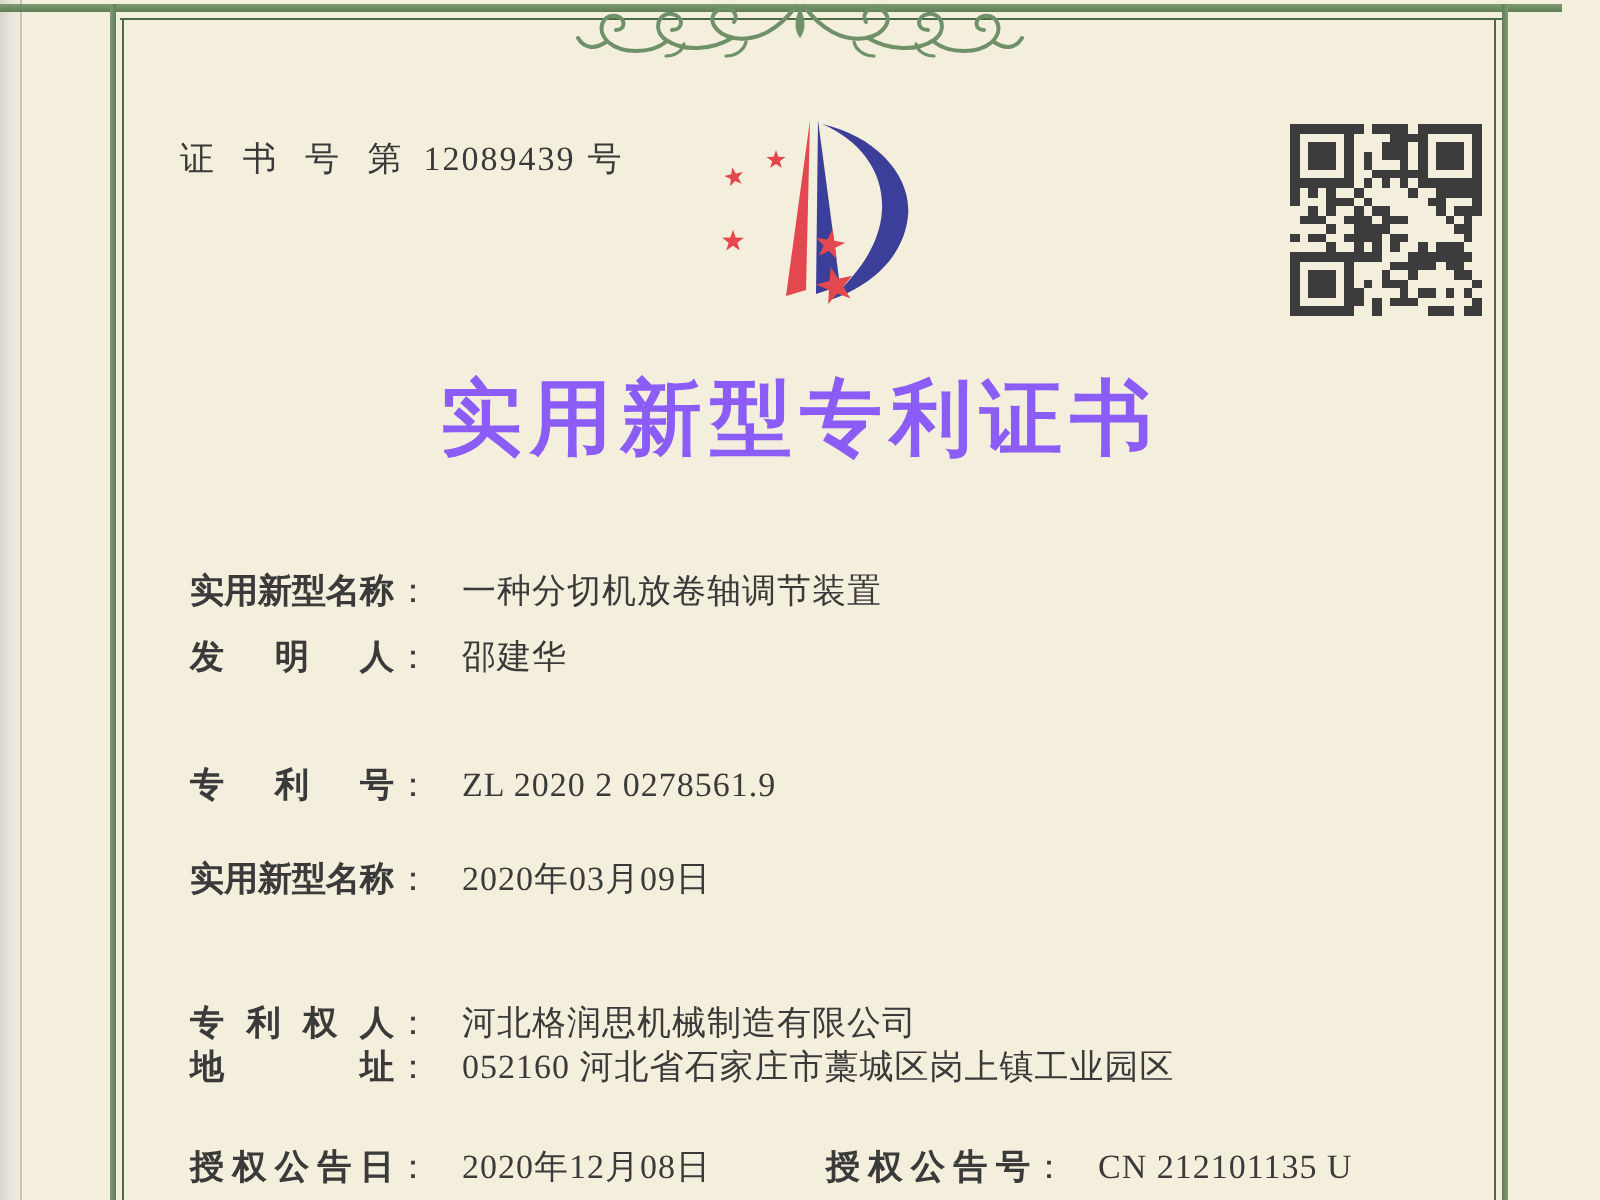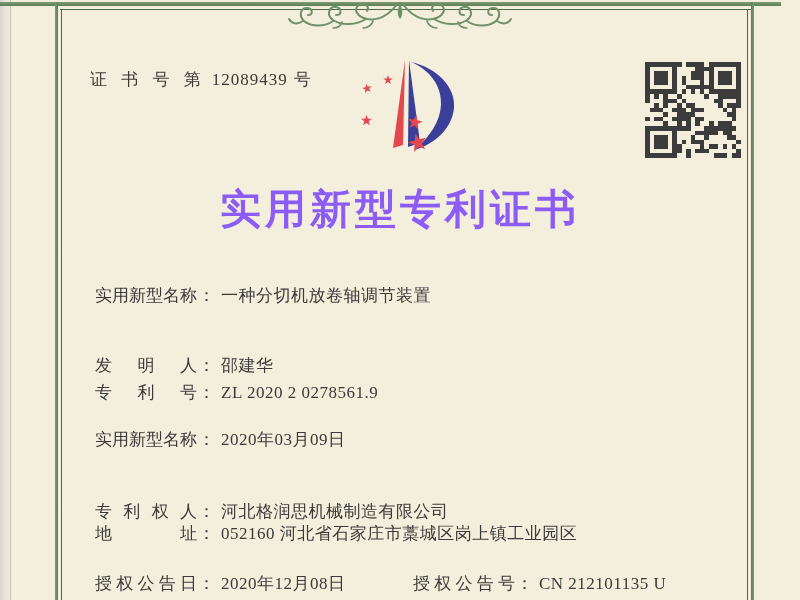--- a/index.html
+++ b/index.html
@@ -30,23 +30,23 @@
   .logo{position:absolute;left:338px;top:56px;width:130px;height:122px;}
   .qr{position:absolute;left:645px;top:62px;width:96px;height:96px;
     display:grid;grid-template-columns:repeat(21,1fr);grid-template-rows:repeat(21,1fr);}
   .qr div{background:transparent;}
   .qr div.d{background:#3c3c3c;}
   
   .title{position:absolute;left:50px;top:182px;width:700px;text-align:center;
     font-size:41px;font-weight:700;letter-spacing:4px;color:#8b5cf6;}
   
   .row{position:absolute;left:95px;font-size:17px;line-height:22px;white-space:nowrap;}
-  .lbl{display:inline-block;width:102px;text-align:justify;text-align-last:justify;vertical-align:bottom;}
+  .lbl{display:inline-block;width:102px;text-align:justify;text-align-last:justify;vertical-align:bottom;font-weight:bold;}
   .colon{margin-left:1px;}
-  .val{margin-left:6px;letter-spacing:0.5px;}
+  .val{margin-left:16px;letter-spacing:0.5px;}
   .grant-right{position:absolute;left:318px;top:0;white-space:nowrap;}
 </style>
 </head>
 <body>
 
 <div class="page">
 
   <div class="edge-strip"></div>
 
   <div class="ln top-thick"></div>
@@ -530,21 +530,21 @@
       <div></div>
       <div class="d"></div>
       <div class="d"></div>
     </div>
 
   <div class="title">实用新型专利证书</div>
 
   <div class="row" style="top:285px">
     <span class="lbl">实用新型名称</span><span class="colon">：</span><span class="val">一种分切机放卷轴调节装置</span>
   </div>
-  <div class="row" style="top:355px">
+  <div class="row" style="top:318px">
     <span class="lbl">发明人</span><span class="colon">：</span><span class="val">邵建华</span>
   </div>
   <div class="row" style="top:382px">
     <span class="lbl">专利号</span><span class="colon">：</span><span class="val">ZL 2020 2 0278561.9</span>
   </div>
   <div class="row" style="top:429px">
     <span class="lbl">实用新型名称</span><span class="colon">：</span><span class="val">2020年03月09日</span>
   </div>
   <div class="row" style="top:501px">
     <span class="lbl">专利权人</span><span class="colon">：</span><span class="val">河北格润思机械制造有限公司</span>

